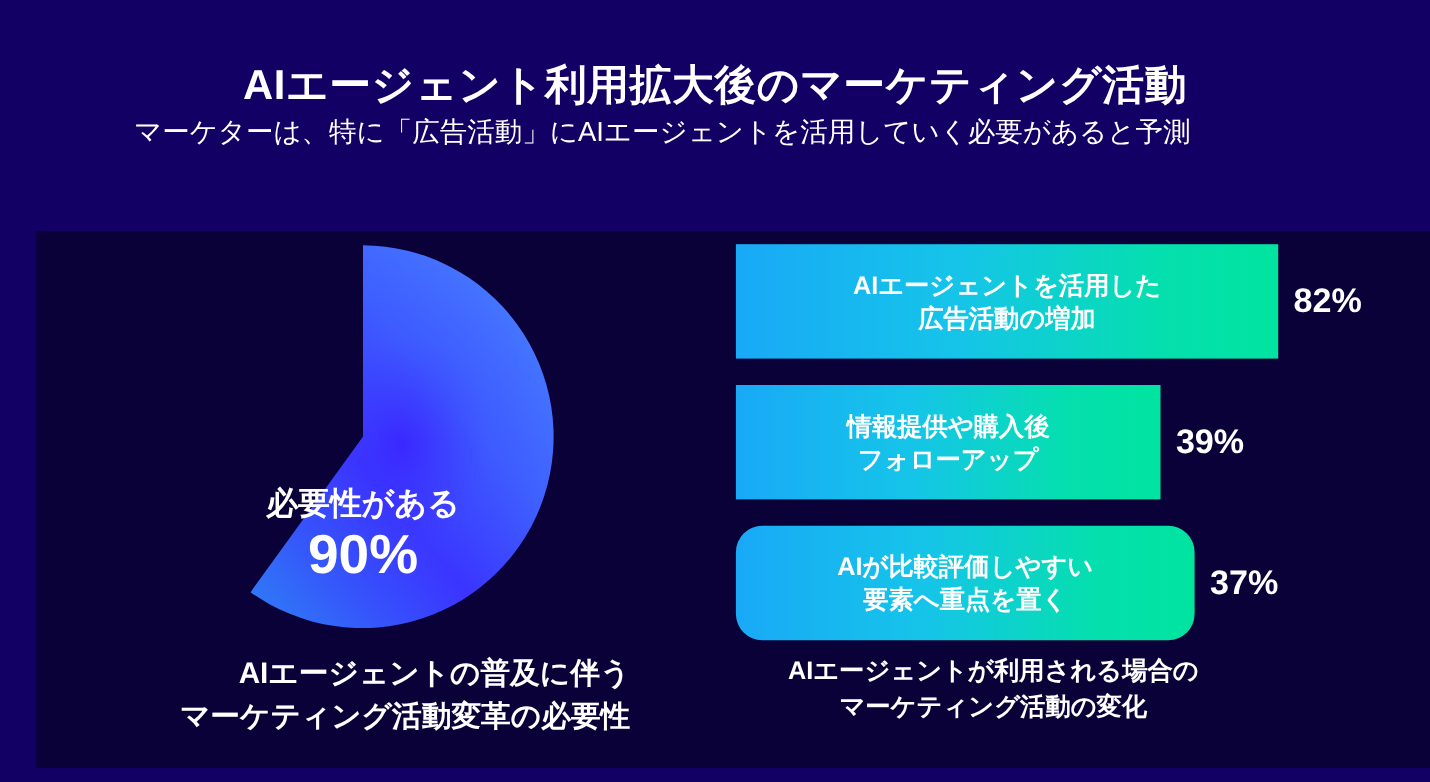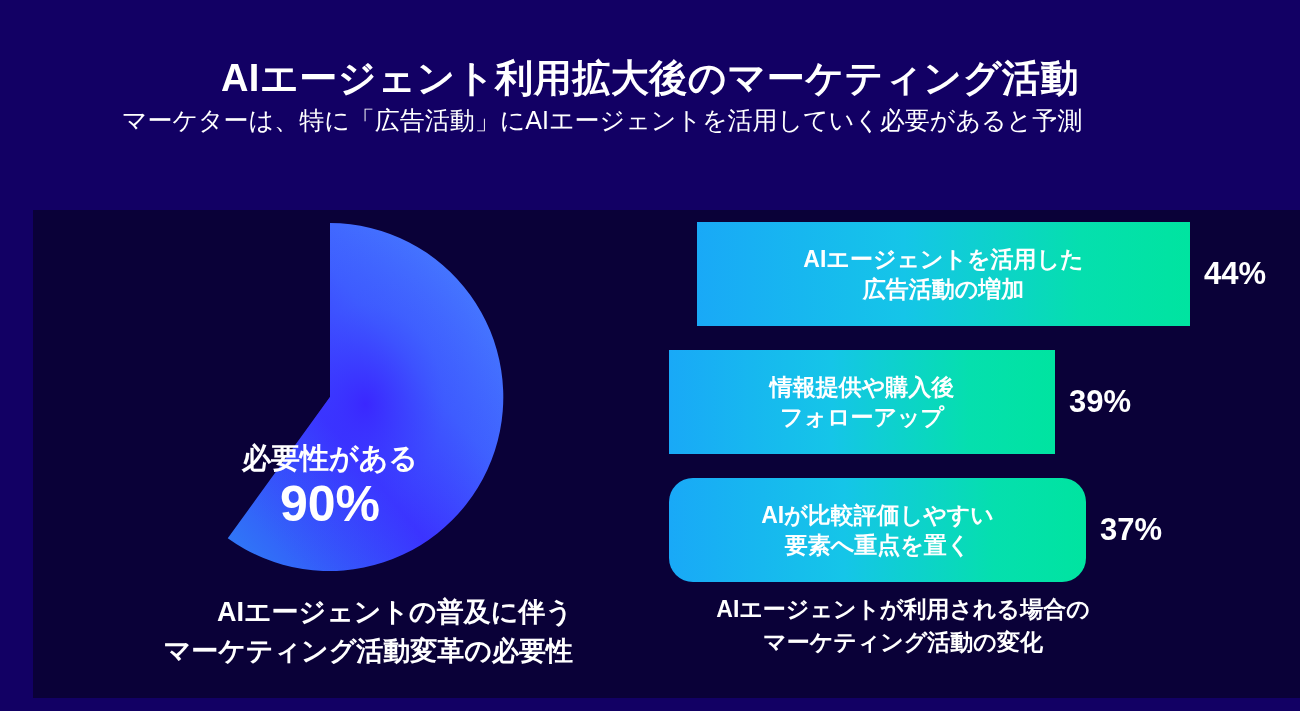--- a/index.html
+++ b/index.html
@@ -212,27 +212,27 @@
 
     <div class="pie-caption">
       <div>AIエージェントの普及に伴う</div>
       <div>マーケティング活動変革の必要性</div>
     </div>
   </div>
 
   <div class="bars-section">
 
     <div class="bar-row r0">
-      <div class="bar" style="width:493px;margin-left:28px;">
+      <div class="bar" style="width:493px;">
         <div class="bar-label">
           <div>AIエージェントを活用した</div>
           <div>広告活動の増加</div>
         </div>
       </div>
-      <div class="bar-value">44%</div>
+      <div class="bar-value">82%</div>
     </div>
 
     <div class="bar-row r1">
       <div class="bar" style="width:386px;">
         <div class="bar-label">
           <div>情報提供や購入後</div>
           <div>フォローアップ</div>
         </div>
       </div>
       <div class="bar-value">39%</div>

